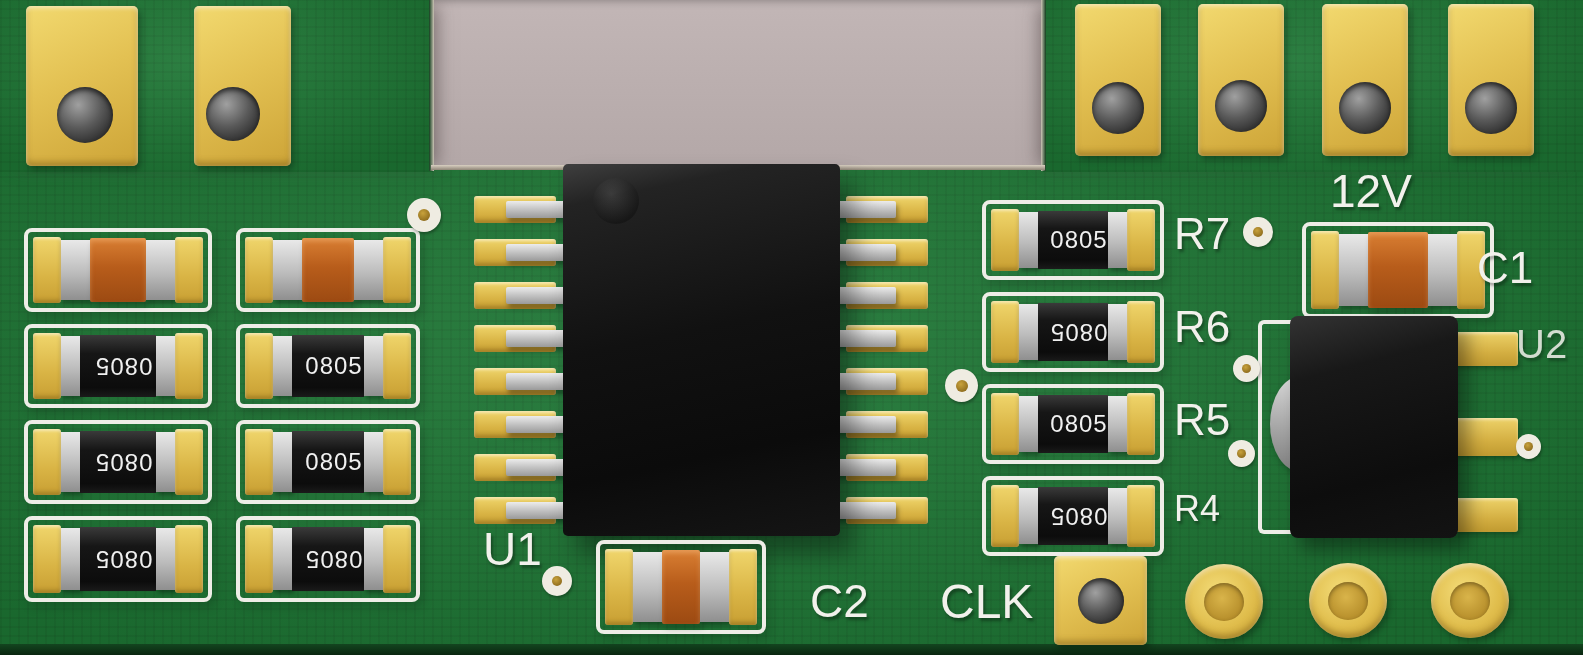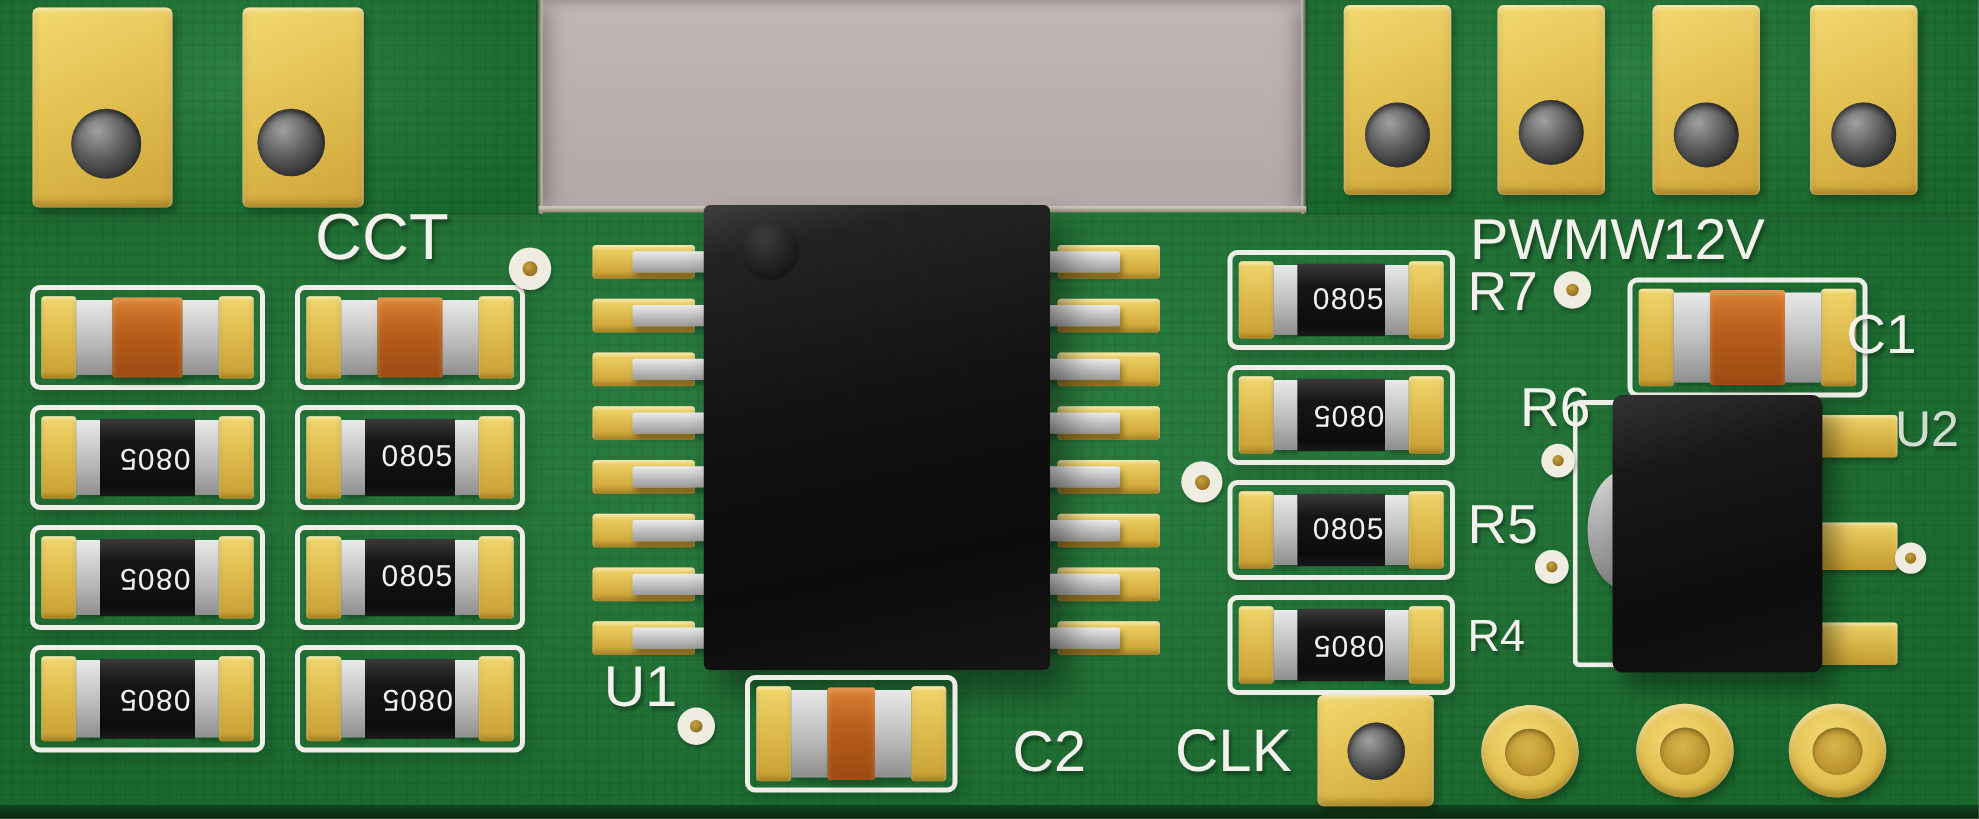--- a/index.html
+++ b/index.html
@@ -144,23 +144,21 @@
   <div class="tht" style="left:1198px;top:4px;width:86px;height:152px;">
     <div class="hole" style="left:17px;top:76px;width:52px;height:52px;"></div>
   </div>
   <div class="tht" style="left:1322px;top:4px;width:86px;height:152px;">
     <div class="hole" style="left:17px;top:78px;width:52px;height:52px;"></div>
   </div>
   <div class="tht" style="left:1448px;top:4px;width:86px;height:152px;">
     <div class="hole" style="left:17px;top:78px;width:52px;height:52px;"></div>
   </div>
 
-  <div class="label" style="left:252px;top:164px;font-size:52px;">CCT</div>
-
-  <div class="label" style="left:1176px;top:168px;font-size:46px;">PWMW</div>
+
   <div class="label" style="left:1330px;top:168px;font-size:46px;">12V</div>
 
   <div class="smd" style="left:24px;top:228px;width:188px;height:84px;">
     <div class="pad-smd"></div>
     <div class="term term-wide"></div>
     <div class="body-orange"></div>
     <div class="term term-wide"></div>
     <div class="pad-smd"></div>
   </div>
   <div class="smd" style="left:24px;top:324px;width:188px;height:84px;">
@@ -304,21 +302,21 @@
   <div class="smd" style="left:982px;top:476px;width:182px;height:80px;">
     <div class="pad-smd"></div>
     <div class="term"></div>
     <div class="body-black">
         <span class="marking flip">0805</span>
       </div>
     <div class="term"></div>
     <div class="pad-smd"></div>
   </div>
   <div class="label" style="left:1174px;top:212px;font-size:44px;">R7</div>
-  <div class="label" style="left:1216px;top:305px;font-size:44px;">R6</div>
+  <div class="label" style="left:1174px;top:305px;font-size:44px;">R6</div>
   <div class="label" style="left:1174px;top:398px;font-size:44px;">R5</div>
   <div class="label" style="left:1174px;top:491px;font-size:36px;">R4</div>
 
   <div class="smd" style="left:1302px;top:222px;width:192px;height:96px;">
     <div class="pad-smd"></div>
     <div class="term term-wide"></div>
     <div class="body-orange"></div>
     <div class="term term-wide"></div>
     <div class="pad-smd"></div>
   </div>

